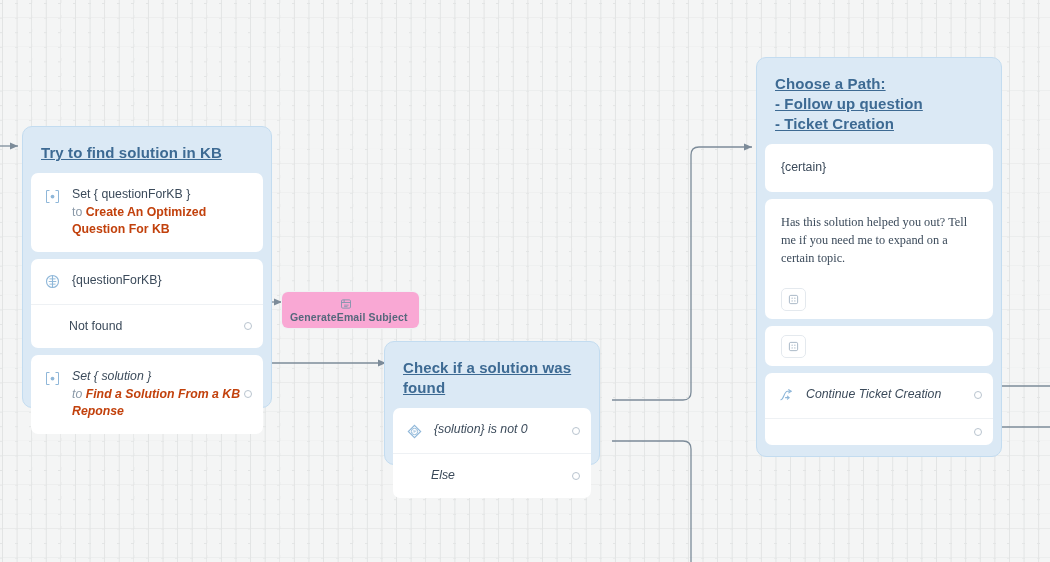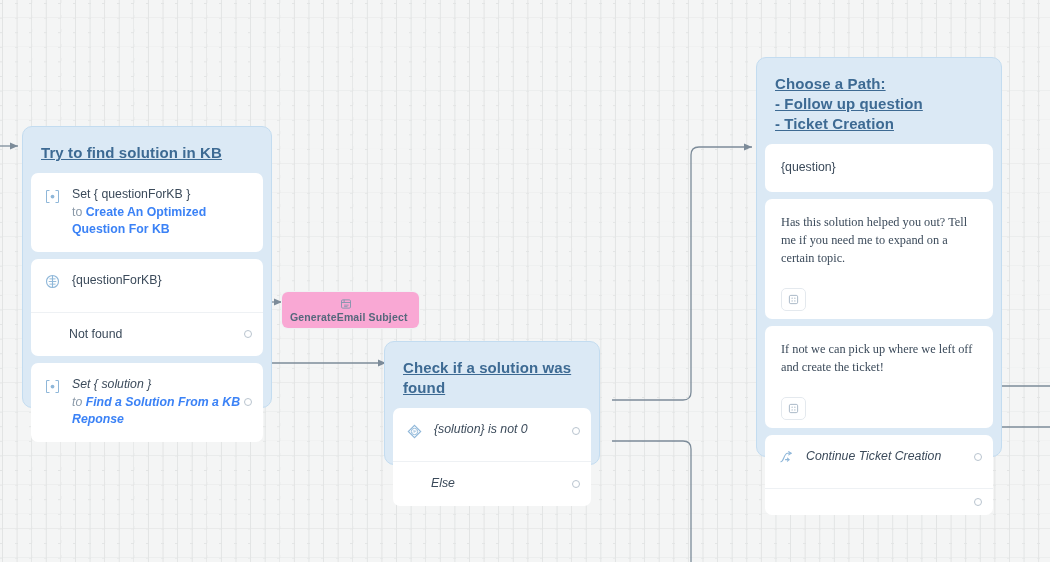--- a/index.html
+++ b/index.html
@@ -71,21 +71,21 @@
   }
   .ico svg{display:block;}
   .row-text{
     color:#3b4a5a;
     font-size:12.3px;
     line-height:17.5px;
     flex:1;
     padding-right:10px;
   }
   .row-text .muted{color:#8a99a8;}
-  .row-text b{font-weight:bold;color:#3b82f6;}
+  .row-text b{font-weight:bold;color:#c2410c;}
   .port{
     width:8px;height:8px;border-radius:50%;
     border:1.3px solid #b9c4cf;
     background:#fff;
     position:absolute;right:11px;top:50%;
     transform:translateY(-50%);
     box-sizing:border-box;
   }
   .msg{
     color:#3b4a5a;font-size:12.3px;line-height:18px;
@@ -101,21 +101,21 @@
     position:absolute;
     background:#f9a8d4;border-radius:6px;
     display:flex;align-items:center;
     padding:5px 11px 5px 8px;
     font-size:10.5px;color:#56687c;font-weight:bold;
     letter-spacing:.15px;
     box-shadow:0 0 0 1px #f0f2f4;
     flex-direction:column;
   }
   .badge .ico{width:14px;min-width:14px;height:14px;margin-right:6px;margin-top:0;}
-  .noindent{padding-left:38px;margin-top:8px;}
+  .noindent{padding-left:38px;}
 </style>
 </head>
 <body>
 
 <div id="canvas"></div>
 
 <svg id="edges" width="1050" height="562">
   <defs>
     <marker id="arrow" viewBox="0 0 10 10" refX="9" refY="5" markerWidth="7" markerHeight="7" orient="auto-start-reverse">
       <path d="M 0 1 L 9 5 L 0 9 z" fill="#7c8b99"></path>
@@ -225,40 +225,39 @@
   </div>
 </div>
 
 <div class="group" style="left:756px;top:57px;width:246px;height:400px;">
   <div class="group-title">Choose a Path:
 - Follow up question
 - Ticket Creation</div>
 
   <div class="card">
     <div class="row" style="padding:15px 12px 15px 16px;">
-      <span class="row-text">{question}</span>
+      <span class="row-text">{certain}</span>
     </div>
   </div>
 
   <div class="card">
     <div class="msg">Has this solution helped you out? Tell me if you need me to expand on a certain topic.</div>
     <div class="attach">
       <svg width="11" height="11" viewBox="0 0 16 16">
         <rect x="2" y="2" width="12" height="12" rx="2" fill="none" stroke="#9fb0c0" stroke-width="1.3"></rect>
         <circle cx="6" cy="6" r="0.9" fill="#9fb0c0"></circle>
         <circle cx="10" cy="6" r="0.9" fill="#9fb0c0"></circle>
         <circle cx="6" cy="10" r="0.9" fill="#9fb0c0"></circle>
         <circle cx="10" cy="10" r="0.9" fill="#9fb0c0"></circle>
       </svg>
     </div>
     <div style="height:6px"></div>
   </div>
 
   <div class="card">
-    <div class="msg">If not we can pick up where we left off and create the ticket!</div>
     <div class="attach">
       <svg width="11" height="11" viewBox="0 0 16 16">
         <rect x="2" y="2" width="12" height="12" rx="2" fill="none" stroke="#9fb0c0" stroke-width="1.3"></rect>
         <circle cx="6" cy="6" r="0.9" fill="#9fb0c0"></circle>
         <circle cx="10" cy="6" r="0.9" fill="#9fb0c0"></circle>
         <circle cx="6" cy="10" r="0.9" fill="#9fb0c0"></circle>
         <circle cx="10" cy="10" r="0.9" fill="#9fb0c0"></circle>
       </svg>
     </div>
     <div style="height:6px"></div>

